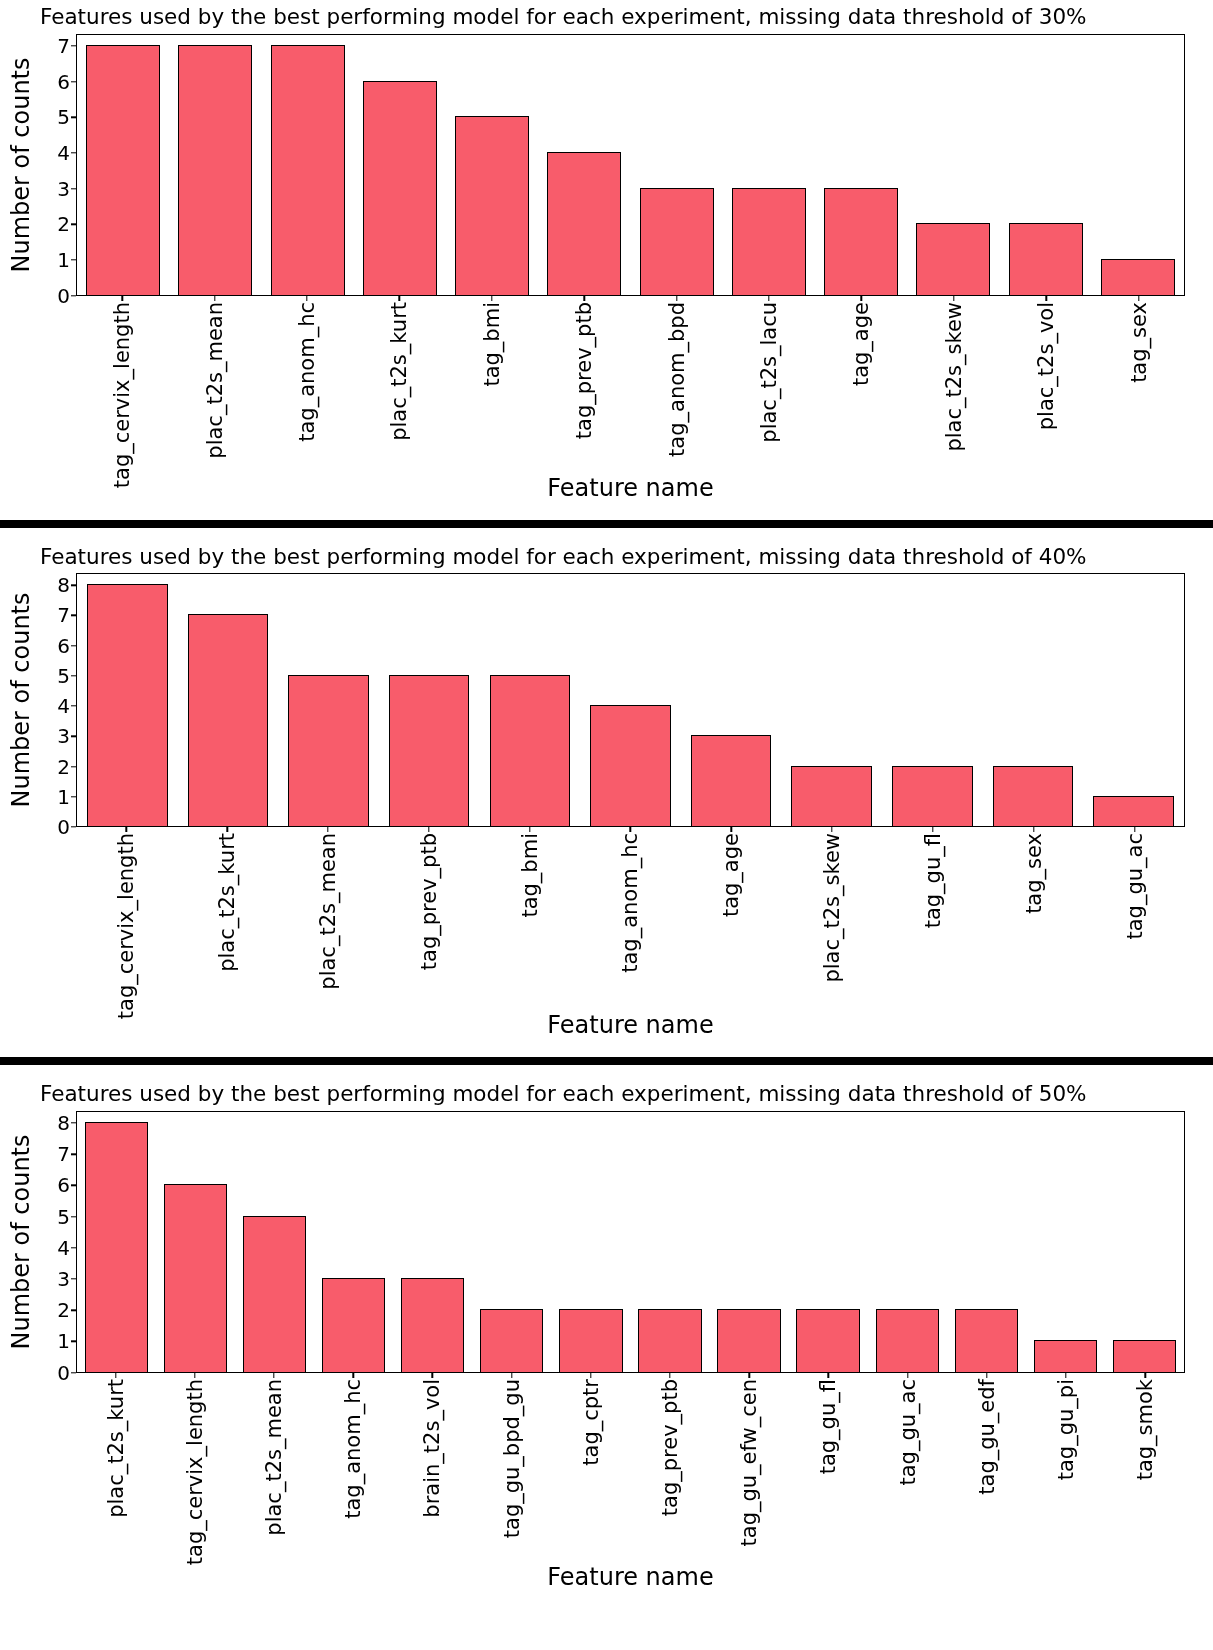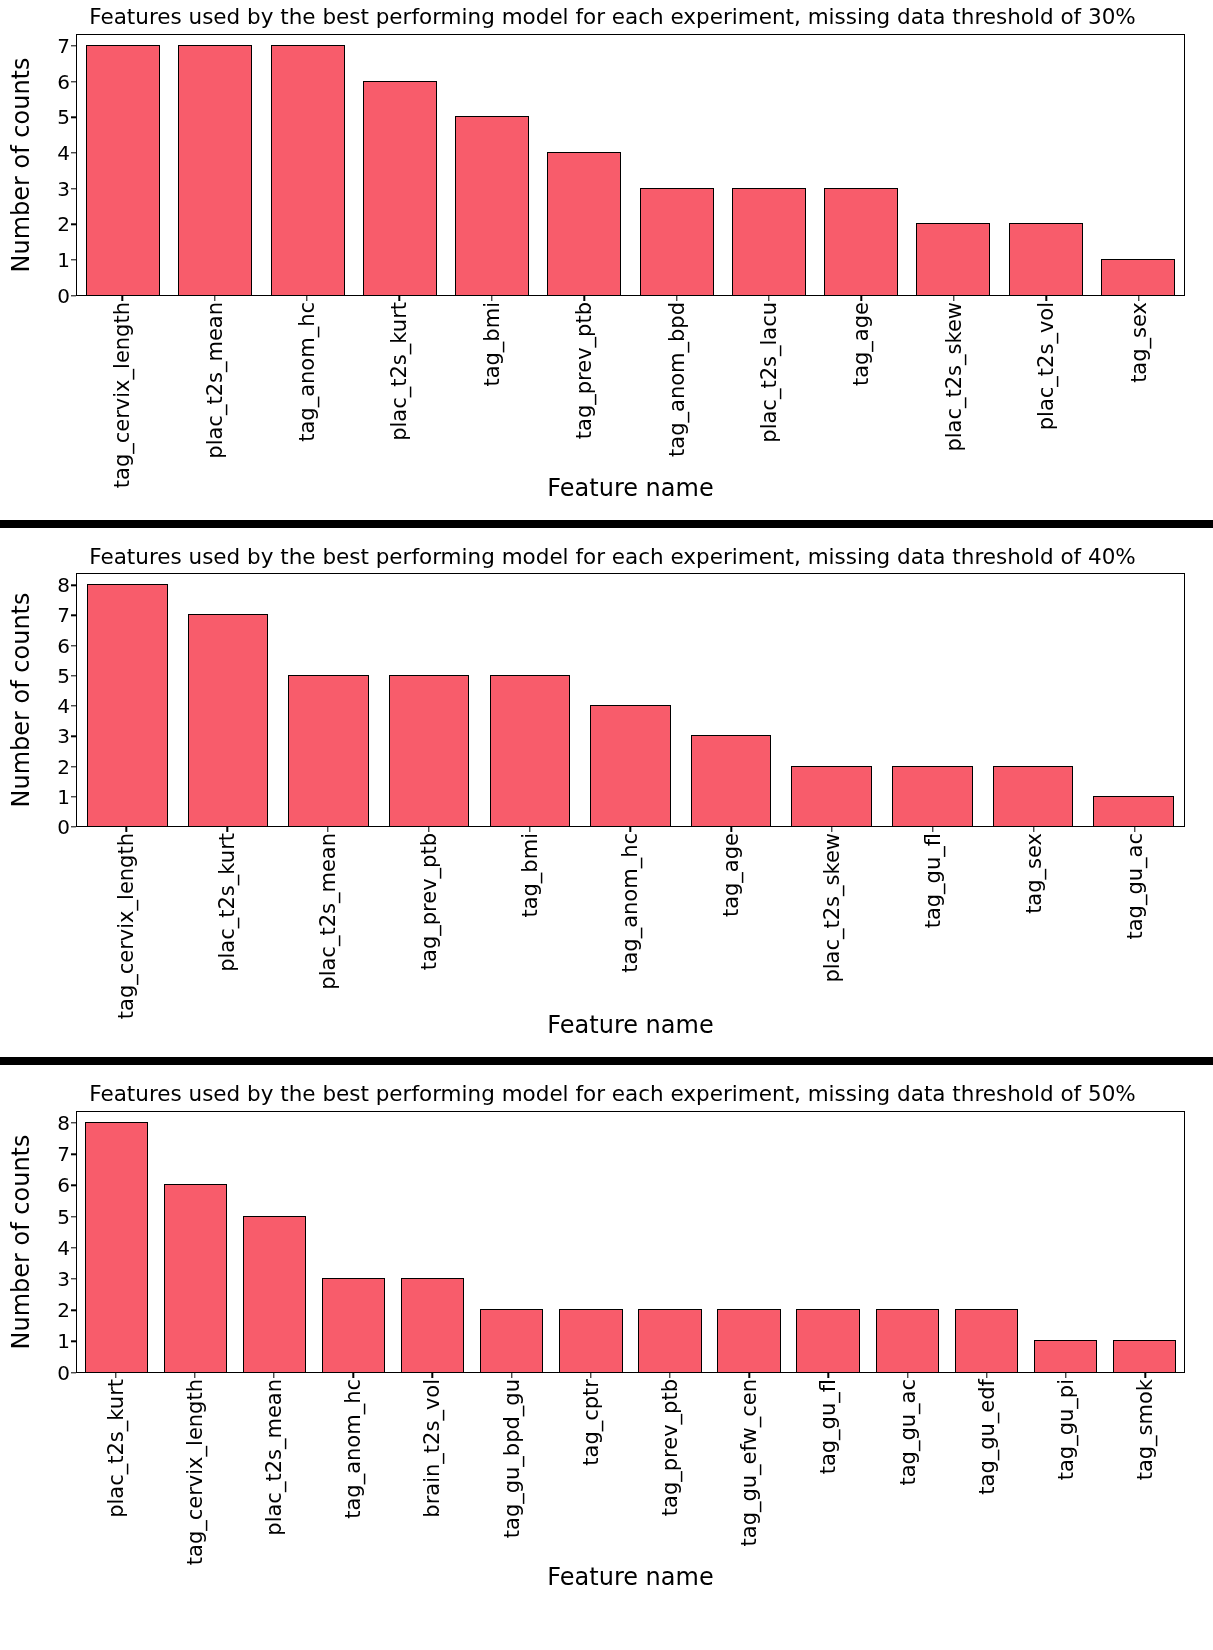--- a/index.html
+++ b/index.html
@@ -17,21 +17,21 @@
   }
   .panel-sep {
     width: 1213px;
     height: 8px;
     background: #000000;
   }
 
   .chart-title {
     font-size: 21.5px;
     color: #000000;
-    text-align: center;
+    text-align: left;
     padding-left: 40px;
     line-height: 1.0;
     white-space: nowrap;
     font-weight: 400;
   }
 
   
   .panel-body {
     display: flex;
     flex-direction: row;

